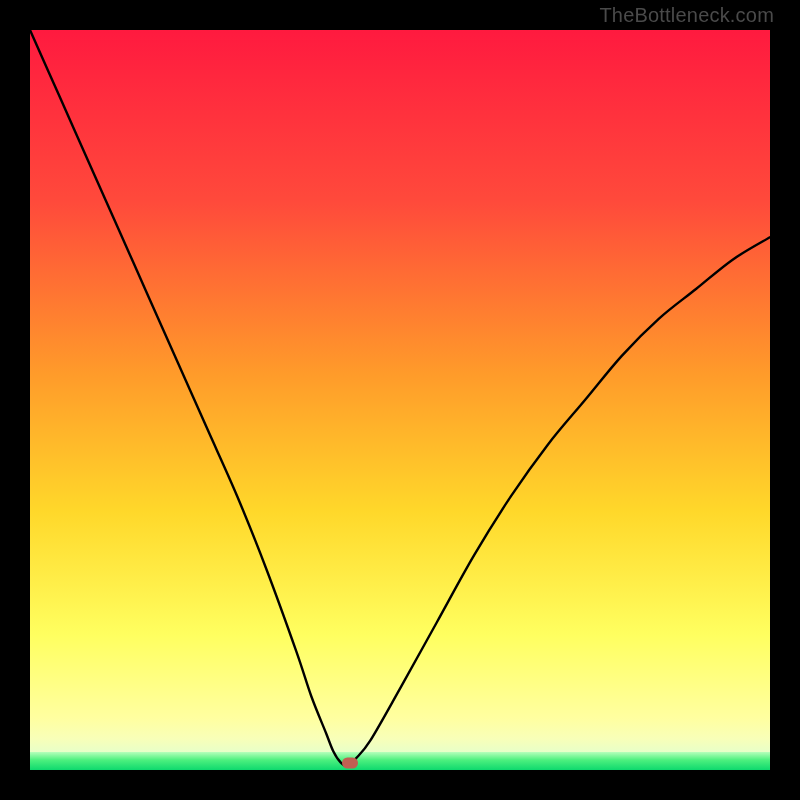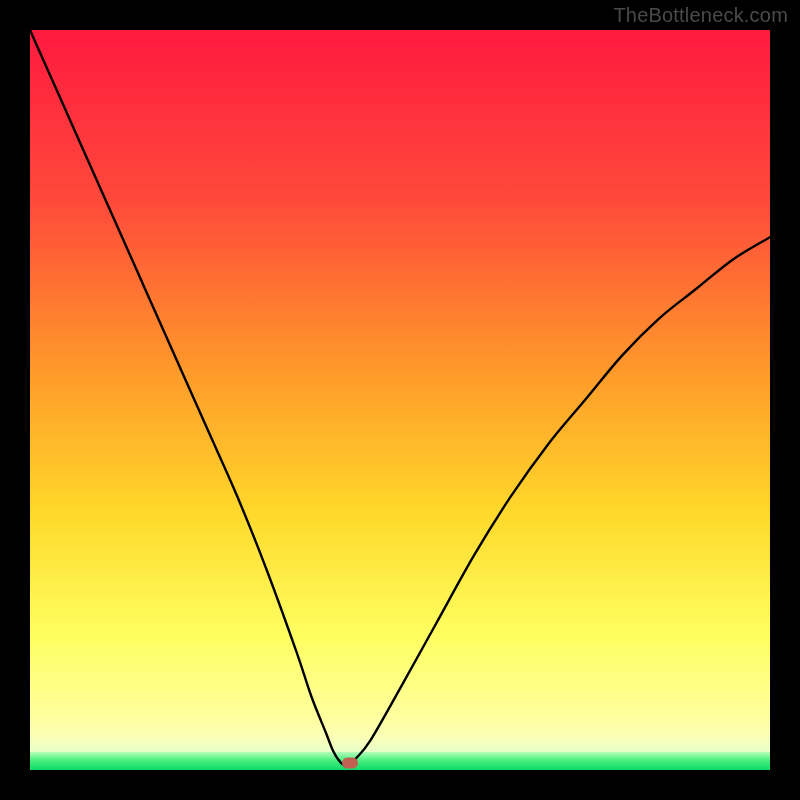--- a/index.html
+++ b/index.html
@@ -70,21 +70,21 @@
     position: absolute;
     width: 16px;
     height: 11px;
     border-radius: 6px;
     background: #c15f52;
     transform: translate(-50%, -50%);
   }
   .watermark {
     position: absolute;
     top: 4px;
-    right: 12px;
+    right: 26px;
     color: #4a4a4a;
     font-size: 20px;
     font-weight: 500;
     letter-spacing: 0.2px;
     user-select: none;
   }
 </style>
 </head>
 <body>
 

